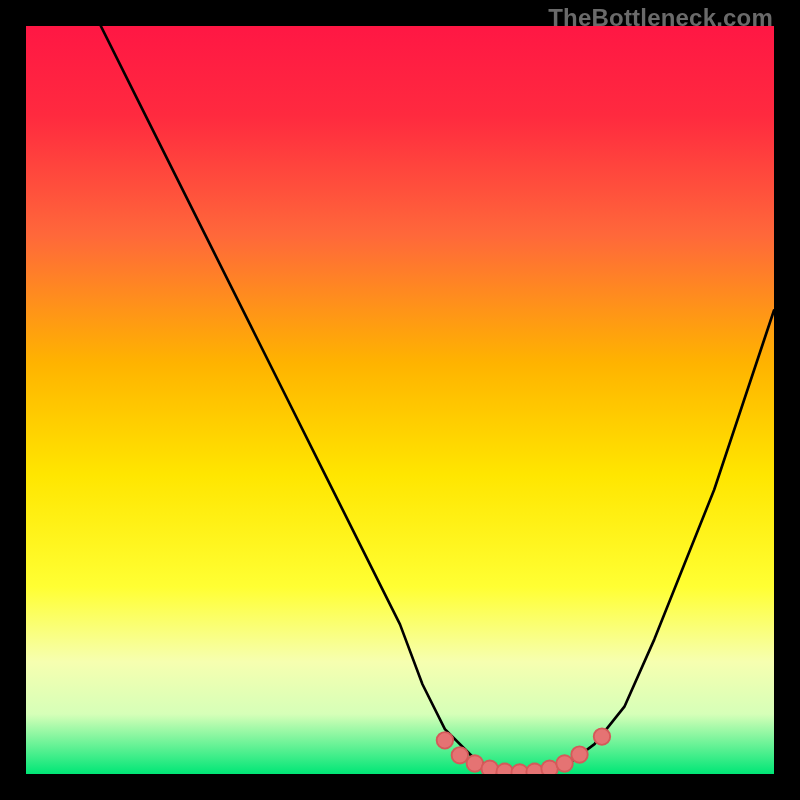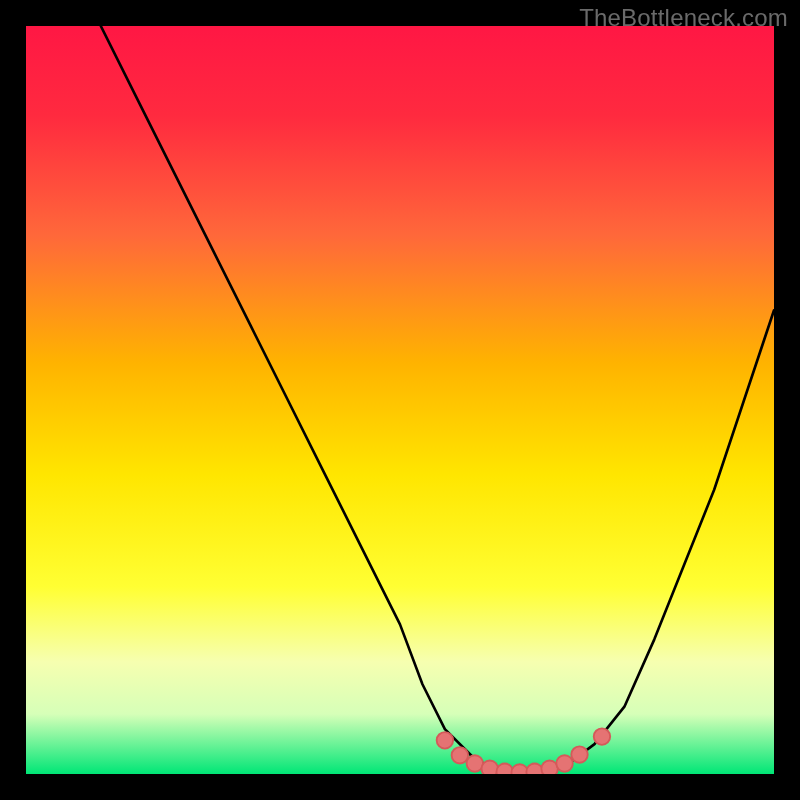--- a/index.html
+++ b/index.html
@@ -21,23 +21,23 @@
     position: absolute;
     left: 26px;
     top: 26px;
     width: 748px;
     height: 748px;
     box-sizing: border-box;
   }
   .watermark {
     position: absolute;
     top: 4px;
-    right: 12px;
+    right: 27px;
     font-size: 24px;
-    font-weight: 400;
+    font-weight: 700;
     color: #6a6a6a;
     letter-spacing: 0.2px;
     user-select: none;
   }
   .gradient-bg {
     width: 100%;
     height: 100%;
   }
   svg.curve-layer {
     position: absolute;

